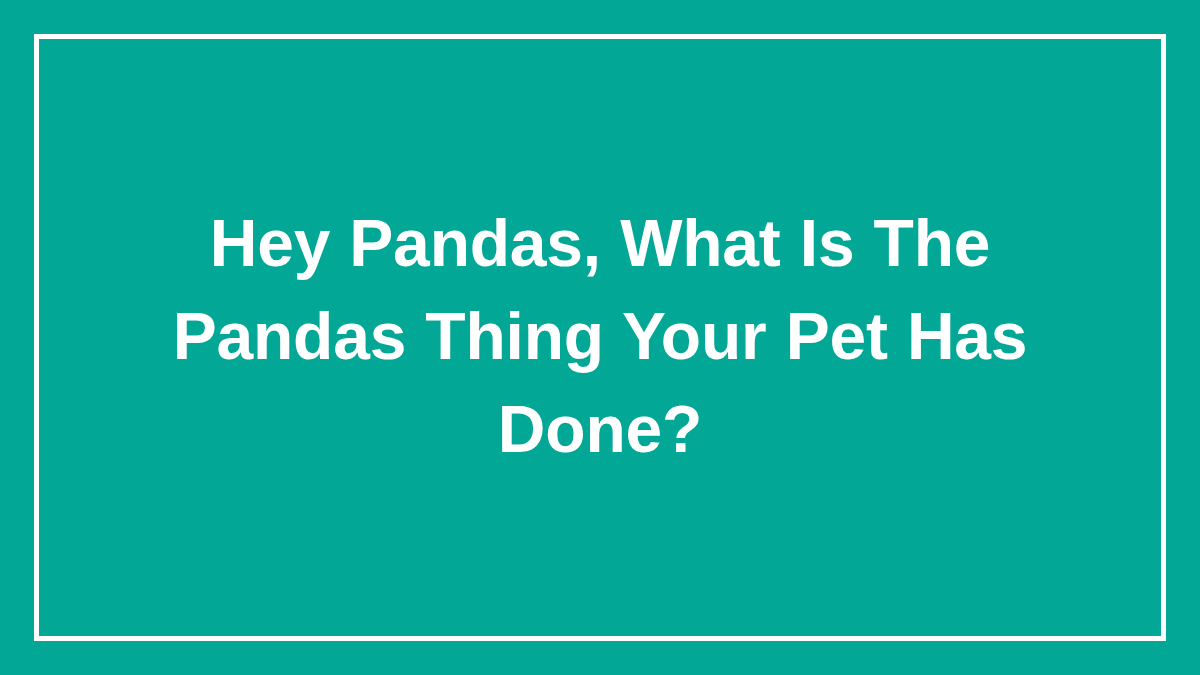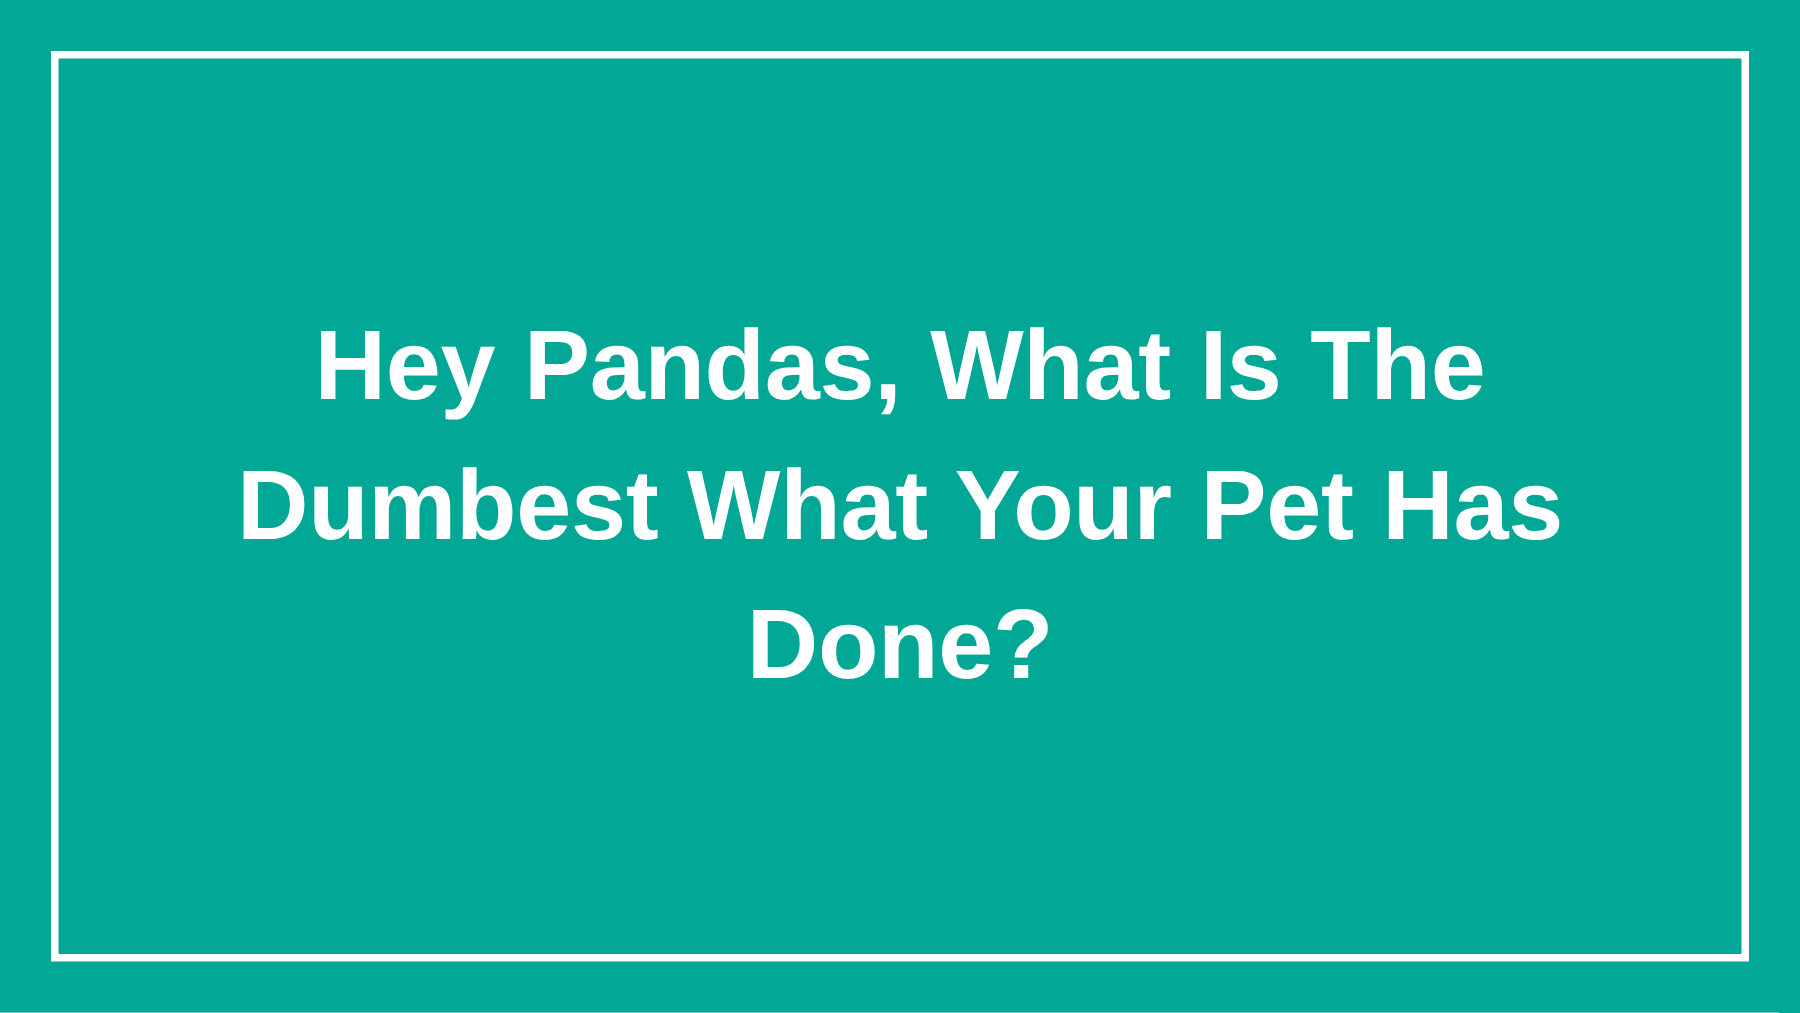--- a/index.html
+++ b/index.html
@@ -48,16 +48,16 @@
     text-align: center;
     white-space: normal;
   }
 </style>
 </head>
 <body>
 
 <div class="poster">
   <div class="poster-frame">
     <div class="headline-block">
-      <h1 class="headline">Hey Pandas, What Is The Dumbest What Your Pet Has Done?</h1>
+      <h1 class="headline">Hey Pandas, What Is The Pandas Thing Your Pet Has Done?</h1>
     </div>
   </div>
 </div>
 
 </body></html>

